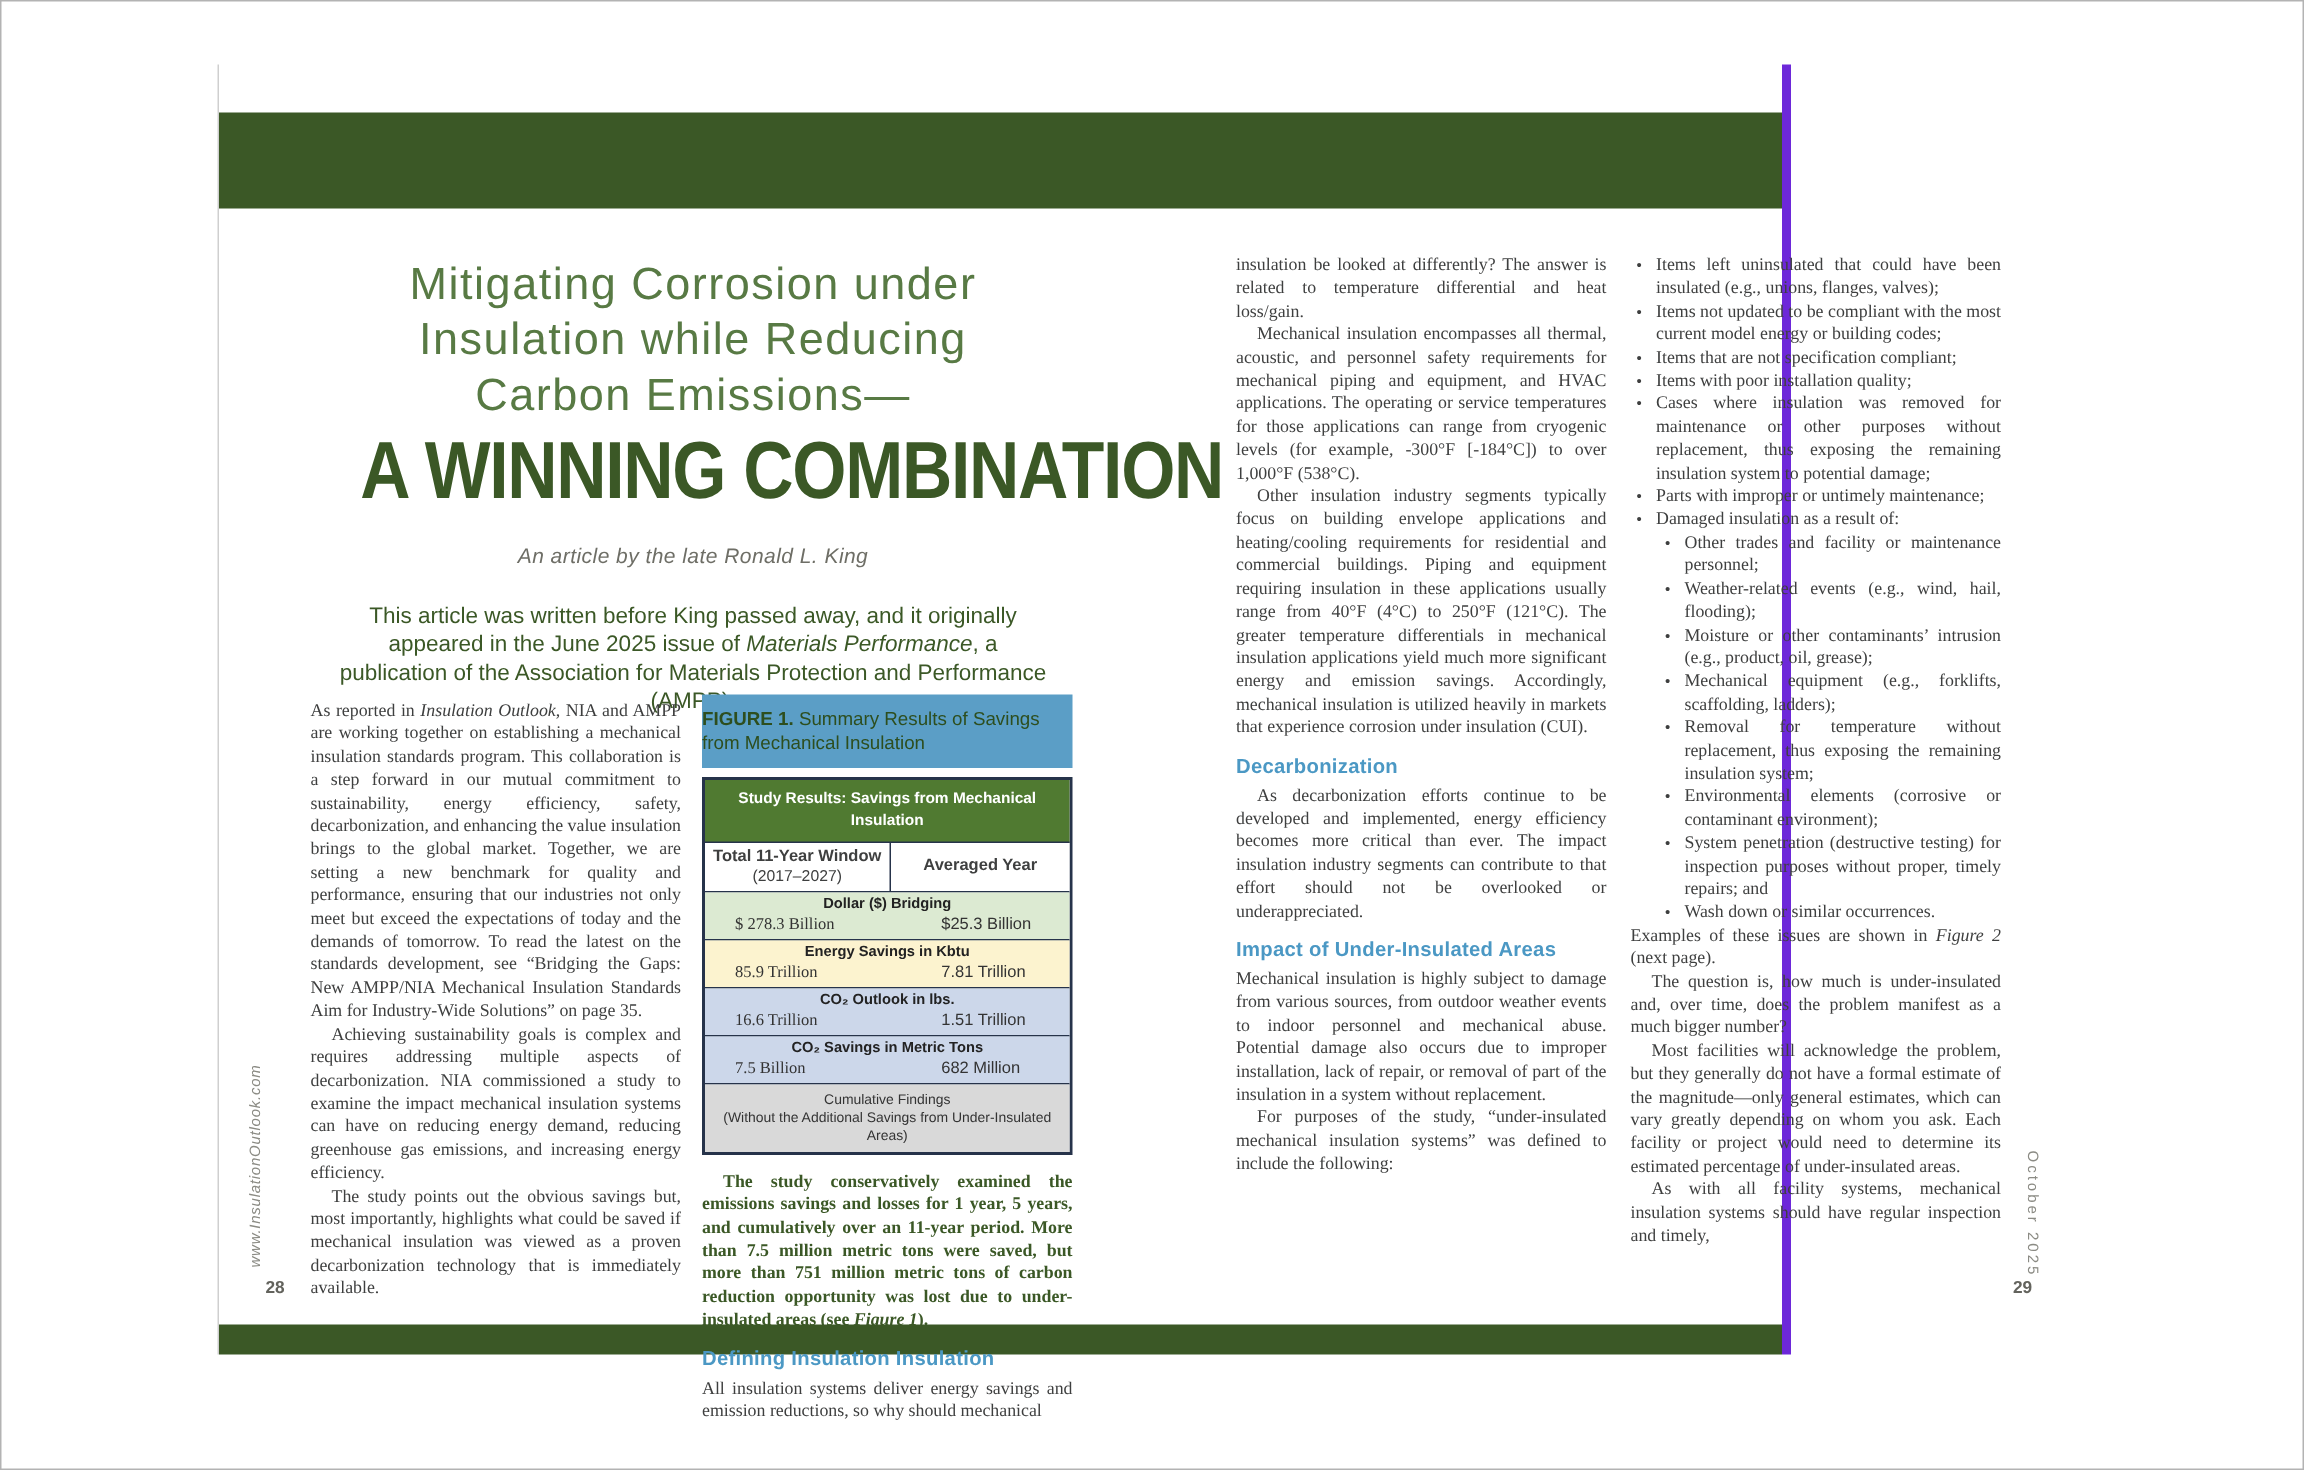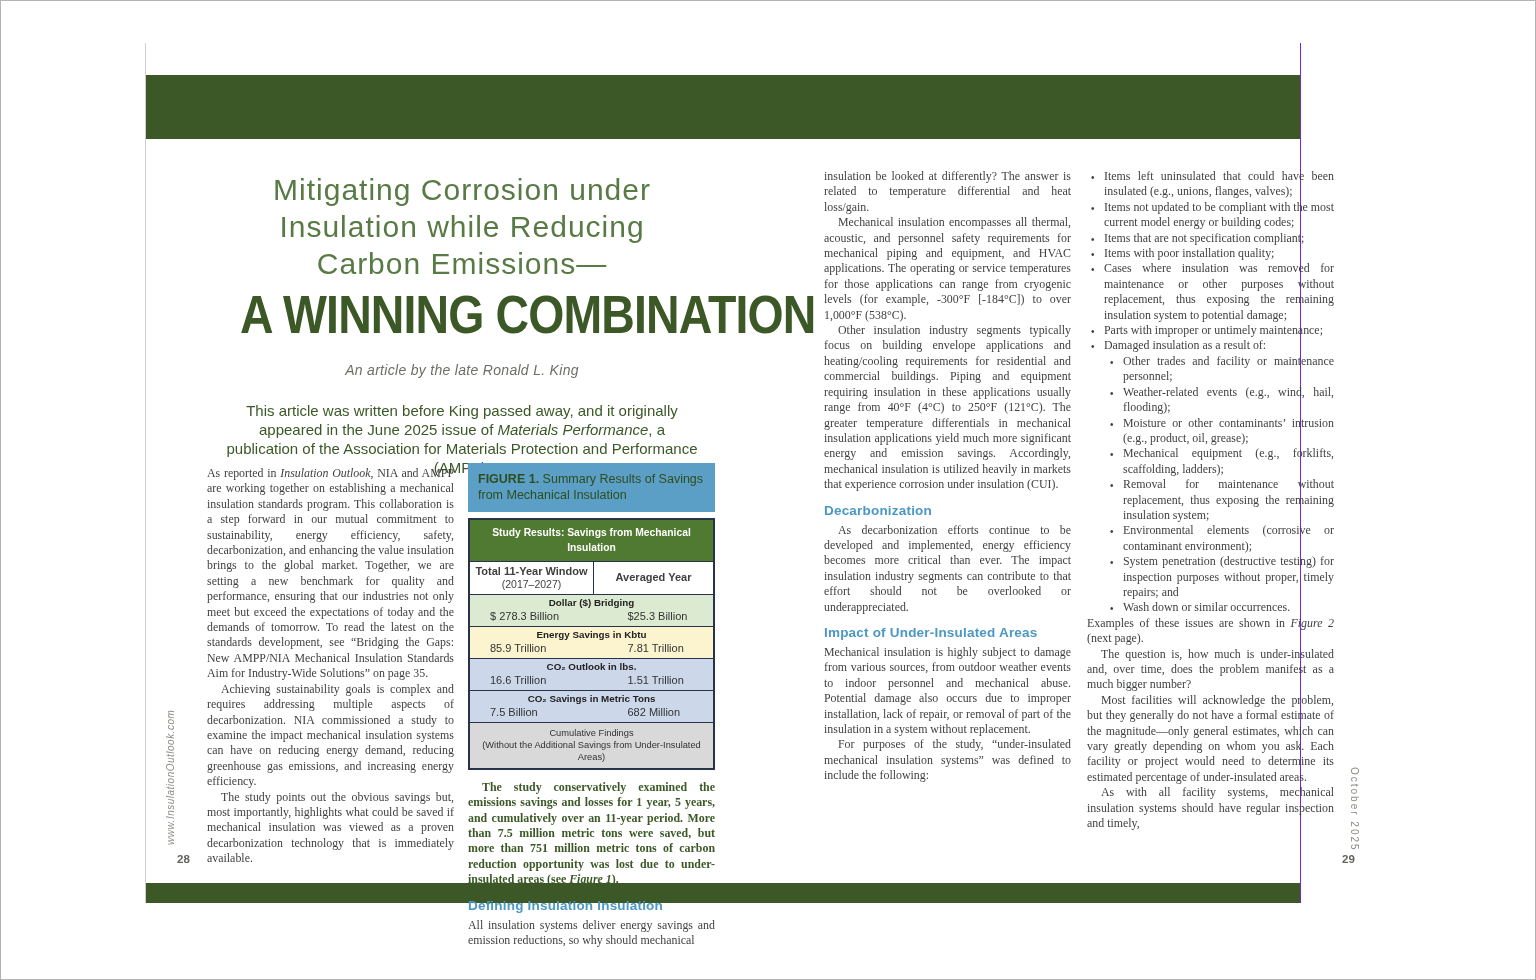--- a/index.html
+++ b/index.html
@@ -1,18 +1,18 @@
 <!DOCTYPE html>
 <html lang="en"><head>
 <meta charset="utf-8">
 <style>
   html,body{margin:0;padding:0;}
   body{width:1536px;height:980px;position:relative;background:#ffffff;font-family:"Liberation Sans",sans-serif;overflow:hidden;}
   .canvas{position:absolute;inset:0;width:1536px;height:980px;box-sizing:border-box;border:1px solid #b3b3b3;background:#fff;}
-  .paper{position:absolute;left:144px;top:42px;width:1156px;height:860px;background:#fff;border-left:1px solid #cfcfcf;border-right:1px solid #6d28d9;box-sizing:border-box;}
+  .paper{position:absolute;left:144px;top:42px;width:1049px;height:860px;background:#fff;border-left:1px solid #cfcfcf;border-right:6px solid #6d28d9;box-sizing:border-box;}
   .band{position:absolute;left:0;width:100%;background:#3b5826;}
   .band.top{top:32px;height:64px;}
   .band.bottom{bottom:0;height:20px;}
 
   
   .title-wrap{position:absolute;left:58px;top:128px;width:516px;text-align:center;}
   .title-lines{font-size:30px;line-height:37px;font-weight:400;letter-spacing:1px;color:#587a44;}
   .title-main{margin-top:6px;font-size:54px;line-height:52px;font-weight:bold;letter-spacing:-1px;color:#3b5826;transform:scaleX(0.86);transform-origin:center;white-space:nowrap;}
   .byline{margin-top:22px;font-size:14px;font-style:italic;color:#6e6e66;letter-spacing:0.3px;}
   .intro-note{position:absolute;left:76px;top:358px;width:480px;text-align:center;font-size:15px;line-height:19px;font-weight:normal;color:#3b5826;}
@@ -28,33 +28,33 @@
   .p.lead{font-weight:bold;color:#3b5826;}
   .h{font-family:"Liberation Sans",sans-serif;font-weight:bold;color:#4b98c4;font-size:13.5px;line-height:16px;margin:10px 0 4px;letter-spacing:0.2px;text-align:left;}
   .li{position:relative;margin:0;}
   .li.l1{padding-left:17px;}
   .li.l1::before{content:"\2022";position:absolute;left:4px;font-family:"Liberation Sans",sans-serif;font-size:10px;top:1px;}
   .li.l2{padding-left:36px;}
   .li.l2::before{content:"\2022";position:absolute;left:23px;font-family:"Liberation Sans",sans-serif;font-size:10px;top:1px;}
 
   
   .figure{font-family:"Liberation Sans",sans-serif;text-align:left;margin-bottom:10px;}
-  .fig-caption{background:#5b9ec6;color:#2d4e1e;padding:8px 10px 9px;font-size:12.5px;line-height:16px;}
+  .fig-caption{background:#5b9ec6;color:#2d4e1e;padding:8px 0 9px;font-size:12.5px;line-height:16px;}
   .fig-caption b{font-weight:bold;}
   .fig-table{margin-top:6px;border:2px solid #26334a;background:#fff;}
   .t-head{background:#507a31;color:#fff;font-weight:bold;font-size:10.3px;text-align:center;padding:5px 4px;border-bottom:1px solid #26334a;}
   .t-cols{display:flex;border-bottom:1px solid #26334a;background:#fff;}
   .t-cols .c1{width:50%;border-right:1px solid #26334a;text-align:center;padding:3px 2px 4px;}
   .t-cols .c1 .l1{font-weight:bold;font-size:11px;line-height:13px;}
   .t-cols .c1 .l2{font-size:10.5px;line-height:12px;}
   .t-cols .c2{width:50%;display:flex;align-items:center;justify-content:center;font-weight:bold;font-size:11px;}
   .t-sec{border-bottom:1px solid #26334a;padding:2px 0 3px;}
   .t-sec .label{text-align:center;font-weight:bold;font-size:9.8px;line-height:12px;color:#222;}
   .t-sec .vals{display:flex;font-size:11px;line-height:13px;color:#333;margin-top:1px;}
-  .t-sec .vals .v1{width:50%;padding-left:20px;box-sizing:border-box;}
+  .t-sec .vals .v1{width:50%;padding-left:20px;box-sizing:border-box;font-family:Liberation Serif, serif;}
   .t-sec .vals .v2{width:50%;padding-left:36px;box-sizing:border-box;}
   .t-foot{background:#d9d9d9;text-align:center;font-size:9.3px;line-height:12px;padding:4px 6px 5px;color:#333;}
 
   
   .vert{position:absolute;color:#8b8b84;font-size:10px;letter-spacing:0.5px;}
   .vert-left{left:19px;top:656px;height:146px;writing-mode:vertical-rl;transform:rotate(180deg);font-style:italic;}
   .vert-right{left:1203px;top:724px;height:92px;writing-mode:vertical-rl;letter-spacing:2px;}
   .folio{position:absolute;font-size:11.5px;font-weight:bold;color:#63635d;}
   .folio.left{left:31px;top:810px;}
   .folio.right{left:1196px;top:810px;}
@@ -155,21 +155,21 @@
         <div class="li l1">Items not updated to be compliant with the most current model energy or building codes;</div>
         <div class="li l1">Items that are not specification compliant;</div>
         <div class="li l1">Items with poor installation quality;</div>
         <div class="li l1">Cases where insulation was removed for maintenance or other purposes without replacement, thus exposing the remaining insulation system to potential damage;</div>
         <div class="li l1">Parts with improper or untimely maintenance;</div>
         <div class="li l1">Damaged insulation as a result of:</div>
         <div class="li l2">Other trades and facility or maintenance personnel;</div>
         <div class="li l2">Weather-related events (e.g., wind, hail, flooding);</div>
         <div class="li l2">Moisture or other contaminants’ intrusion (e.g., product, oil, grease);</div>
         <div class="li l2">Mechanical equipment (e.g., forklifts, scaffolding, ladders);</div>
-        <div class="li l2">Removal for maintenance without replacement, thus exposing the remaining insulation system;</div>
+        <div class="li l2">Removal for temperature without replacement, thus exposing the remaining insulation system;</div>
         <div class="li l2">Environmental elements (corrosive or contaminant environment);</div>
         <div class="li l2">System penetration (destructive testing) for inspection purposes without proper, timely repairs; and</div>
         <div class="li l2">Wash down or similar occurrences.</div>
         <div class="p">Examples of these issues are shown in <i>Figure 2</i> (next page).</div>
         <div class="p indent">The question is, how much is under-insulated and, over time, does the problem manifest as a much bigger number?</div>
         <div class="p indent">Most facilities will acknowledge the problem, but they generally do not have a formal estimate of the magnitude—only general estimates, which can vary greatly depending on whom you ask. Each facility or project would need to determine its estimated percentage of under-insulated areas.</div>
         <div class="p indent">As with all facility systems, mechanical insulation systems should have regular inspection and timely,</div>
       </div>
 
     <div class="vert vert-left">www.InsulationOutlook.com</div>

